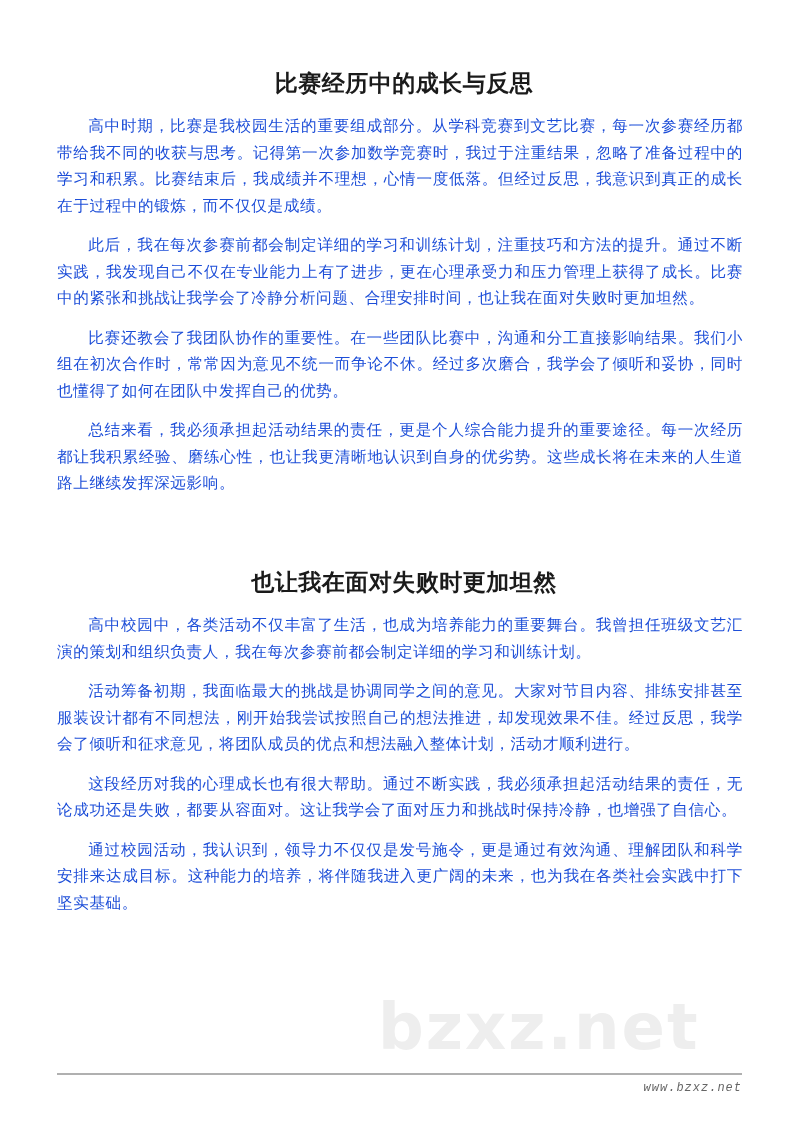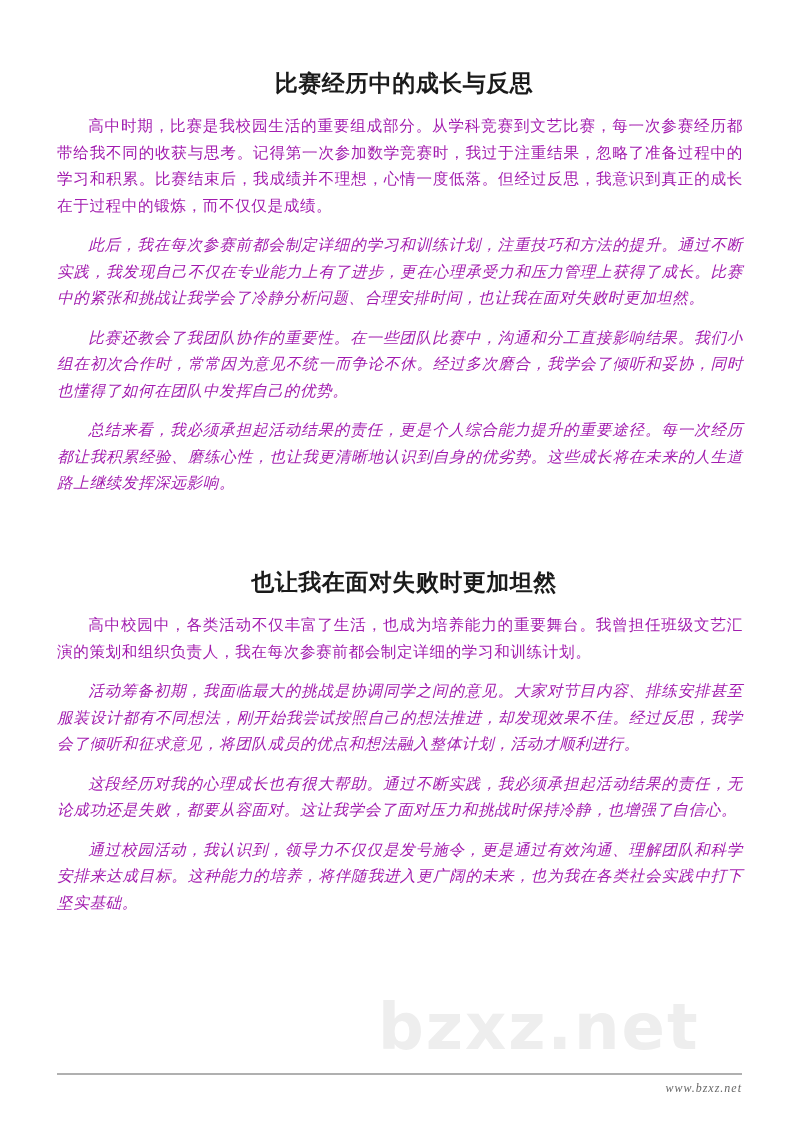--- a/index.html
+++ b/index.html
@@ -8,39 +8,39 @@
     font-family: "DejaVu Serif", "Liberation Serif", serif;
     color: #2a2a2a;
   }
   .page { position: absolute; left: 57px; top: 0; width: 686px; }
   .section-title {
     text-align: center; font-family: "DejaVu Sans", "Liberation Sans", sans-serif;
     font-weight: bold; font-size: 23px; color: #1a1a1a; margin: 4px; letter-spacing: 0.5px;
   }
   .para {
     font-size: 15.6px; line-height: 26.5px; margin: 0; text-align: justify;
-    letter-spacing: 0.6px; color: #a21caf;
+    letter-spacing: 0.6px; color: #1d4ed8;
   }
   .indent { text-indent: 2em; }
   #s1-title { position: absolute; top: 64px; left: 0; width: 686px; }
   #s1-body { position: absolute; top: 113px; left: 0; width: 686px; }
   #s2-title { position: absolute; top: 563px; left: 0; width: 686px; }
   #s2-body { position: absolute; top: 612px; left: 0; width: 686px; }
-  .gap { margin-top: 13px; font-style: italic; }
+  .gap { margin-top: 13px; }
   .watermark {
     position: absolute; left: 378px; top: 995px;
     font-family: "DejaVu Sans", "Liberation Sans", sans-serif; font-weight: bold;
     font-size: 64px; color: #eeeeee; letter-spacing: 2px; line-height: 1;
   }
   .footer-line {
     position: absolute; left: 57px; top: 1073px; width: 685px; height: 2px; background: #b0b0b0;
   }
   .footer-url {
     position: absolute; right: 58px; top: 1081px;
-    font-family: Liberation Serif, serif; font-style: italic;
+    font-family: Liberation Mono, monospace; font-style: italic;
     font-size: 12px; color: #666; letter-spacing: 1px;
   }
 </style>
 </head>
 <body>
 
 <div class="page">
   <h2 id="s1-title" class="section-title">比赛经历中的成长与反思</h2>
   <div id="s1-body">
     <p class="para indent">高中时期，比赛是我校园生活的重要组成部分。从学科竞赛到文艺比赛，每一次参赛经历都带给我不同的收获与思考。记得第一次参加数学竞赛时，我过于注重结果，忽略了准备过程中的学习和积累。比赛结束后，我成绩并不理想，心情一度低落。但经过反思，我意识到真正的成长在于过程中的锻炼，而不仅仅是成绩。</p>

